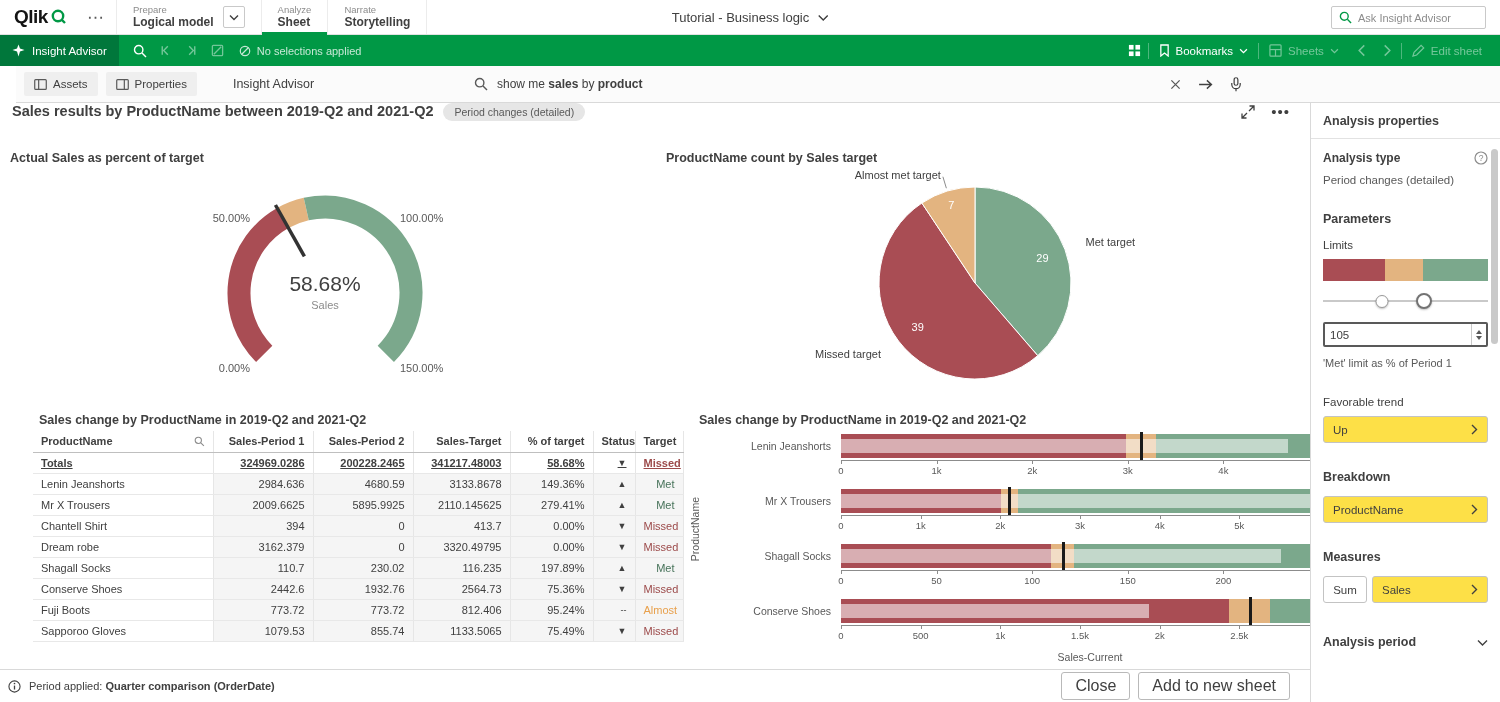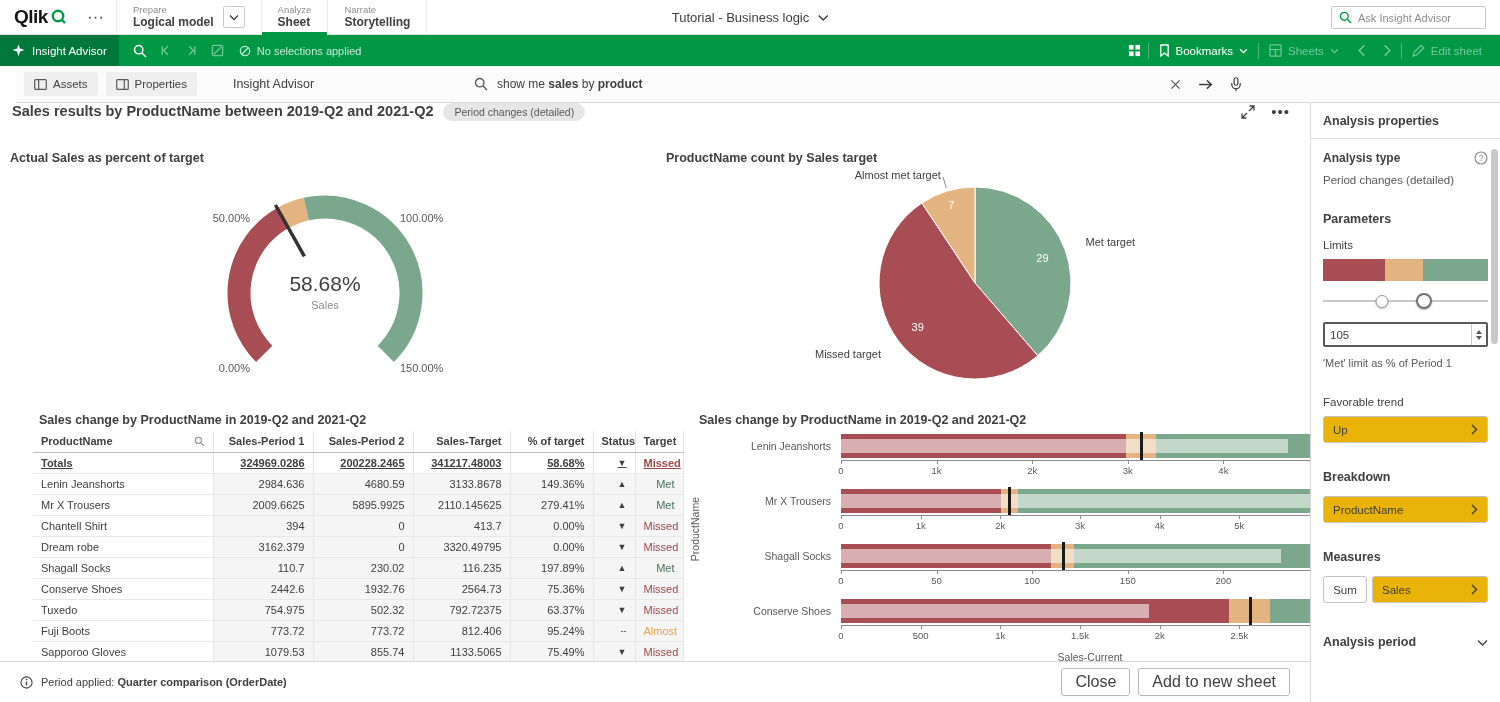--- a/index.html
+++ b/index.html
@@ -91,21 +91,21 @@
   .bullet-plot { position:relative; width:478px; height:55px; }
   .br { position:absolute; top:3px; height:24px; }
   .bm { position:absolute; top:8px; height:14px; left:0; }
   .bt { position:absolute; top:1px; height:28px; width:3px; transform:translateX(-1px); }
   .bax { position:absolute; top:29px; left:0; right:0; border-top:1px solid #8c8c8c; }
   .btick { position:absolute; top:29px; width:1px; height:4px; background:#8c8c8c; }
   .btlab { position:absolute; top:34px; transform:translateX(-50%); font-size:9.5px; color:#595959; }
   .bullet-xlabel { margin-left:158px; width:478px; text-align:center; font-size:10.5px; color:#595959; }
 
   
-  .statusbar { position:absolute; left:0; bottom:0; width:1310px; height:41px; background:#fff; border-top:1px solid #d9d9d9; display:flex; align-items:center; padding:0 20px 0 20px; gap:8px; z-index:4; }
+  .statusbar { position:absolute; left:0; bottom:0; width:1310px; height:33px; background:#fff; border-top:1px solid #d9d9d9; display:flex; align-items:center; padding:0 20px 0 8px; gap:8px; z-index:4; }
   .sb-text { font-size:11px; color:#404040; }
   .sb-text .bold { font-weight:bold; }
   .sb-spacer { flex:1; }
   .btn { border:1px solid #b9b9b9; background:#fff; border-radius:3px; padding:4px 13px; font-size:16px; color:#404040; font-family:inherit; white-space:nowrap; }
 
   
   .props-panel { position:absolute; top:103px; left:1310px; width:190px; bottom:0; background:#fff; border-left:1px solid #d9d9d9; }
   .pp-header { padding:11px 12px 10px; font-size:12.5px; font-weight:bold; color:#404040; border-bottom:1px solid #e2e2e2; }
   .pp-body { padding:12px; }
   .pp-row { display:flex; align-items:center; justify-content:space-between; }
@@ -118,21 +118,21 @@
   .limits-slider { position:relative; height:17px; margin-top:12px; }
   .slider-track { position:absolute; top:7px; left:0; right:0; height:2px; background:#c9c9c9; }
   .slider-handle { position:absolute; border-radius:50%; background:#fff; transform:translateX(-50%); }
   .slider-handle.h1 { width:13px; height:13px; top:2px; border:1px solid #9a9a9a; box-shadow:0 1px 2px rgba(0,0,0,0.25); }
   .slider-handle.h2 { width:16px; height:16px; top:0; border:2px solid #737373; box-shadow:0 1px 2px rgba(0,0,0,0.25); }
   .limit-input { display:flex; align-items:stretch; height:25px; border:2px solid #595959; border-radius:2px; background:#fff; margin-top:12px; }
   .limit-input input { flex:1; min-width:0; border:none; outline:none; font-size:11.5px; color:#404040; padding:0 5px; font-family:inherit; }
   .stepper { width:15px; border-left:1px solid #c9c9c9; display:flex; flex-direction:column; align-items:center; justify-content:center; gap:2px; }
   .step-up { width:0; height:0; border-left:3.5px solid transparent; border-right:3.5px solid transparent; border-bottom:4px solid #595959; }
   .step-down { width:0; height:0; border-left:3.5px solid transparent; border-right:3.5px solid transparent; border-top:4px solid #595959; }
-  .pp-select { height:27px; border:1px solid #c3c3c3; border-radius:3px; background:#eab308; display:flex; align-items:center; justify-content:space-between; padding:0 9px; font-size:11.5px; color:#404040; margin-top:8px; }
+  .pp-select { height:27px; border:1px solid #c3c3c3; border-radius:3px; background:#fde047; display:flex; align-items:center; justify-content:space-between; padding:0 9px; font-size:11.5px; color:#404040; margin-top:8px; }
   .measure-row { display:flex; gap:5px; margin-top:12px; }
   .agg-chip { width:44px; height:27px; border:1px solid #c3c3c3; border-radius:3px; background:#fff; display:flex; align-items:center; justify-content:center; font-size:11.5px; }
   .pp-select.flex1 { flex:1; margin-top:0; }
   .pp-heading.row { display:flex; align-items:center; justify-content:space-between; margin-top:32px; }
   .pscroll { position:absolute; top:40px; right:2px; bottom:6px; width:7px; }
   .pthumb { position:absolute; top:6px; width:7px; height:195px; background:#c9c9c9; border-radius:4px; }
 </style>
 </head>
 <body>
 
@@ -467,29 +467,20 @@
                 <td class="num" data-interactable="false">197.89%</td>
                 <td class="status" data-interactable="false">▲</td>
                 <td class="result" data-interactable="false" style="color: rgb(71, 115, 90);">Met</td>
               </tr>
               <tr data-interactable="false">
                 <td class="name" data-interactable="true">Conserve Shoes</td>
                 <td class="num" data-interactable="false">2442.6</td>
                 <td class="num" data-interactable="false">1932.76</td>
                 <td class="num" data-interactable="false">2564.73</td>
                 <td class="num" data-interactable="false">75.36%</td>
-                <td class="status" data-interactable="false">▼</td>
-                <td class="result" data-interactable="false" style="color: rgb(156, 74, 74);">Missed</td>
-              </tr>
-              <tr data-interactable="false">
-                <td class="name" data-interactable="true">Tuxedo</td>
-                <td class="num" data-interactable="false">754.975</td>
-                <td class="num" data-interactable="false">502.32</td>
-                <td class="num" data-interactable="false">792.72375</td>
-                <td class="num" data-interactable="false">63.37%</td>
                 <td class="status" data-interactable="false">▼</td>
                 <td class="result" data-interactable="false" style="color: rgb(156, 74, 74);">Missed</td>
               </tr>
               <tr data-interactable="false">
                 <td class="name" data-interactable="true">Fuji Boots</td>
                 <td class="num" data-interactable="false">773.72</td>
                 <td class="num" data-interactable="false">773.72</td>
                 <td class="num" data-interactable="false">812.406</td>
                 <td class="num" data-interactable="false">95.24%</td>
                 <td class="status" data-interactable="false">--</td>

